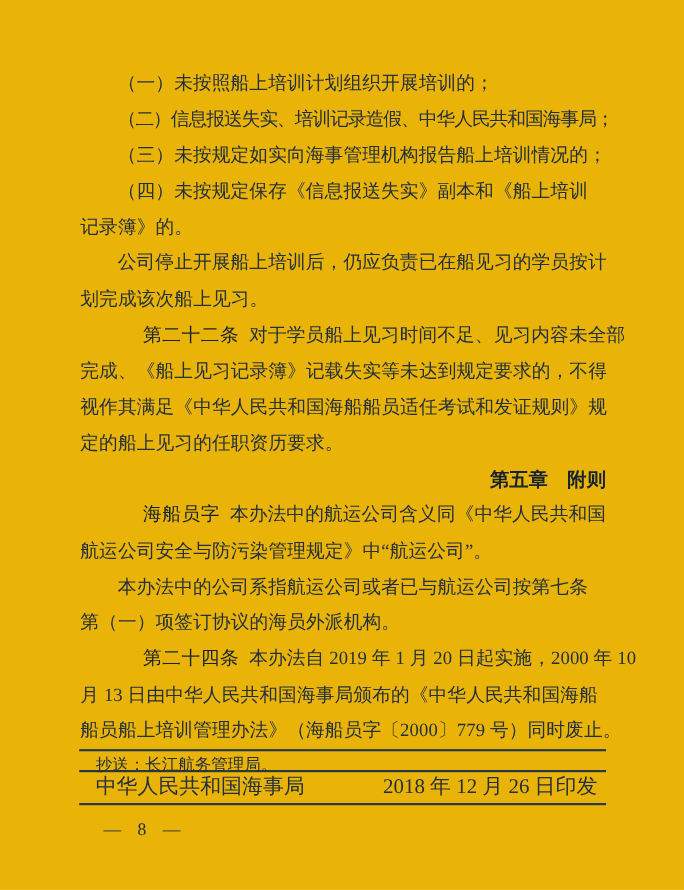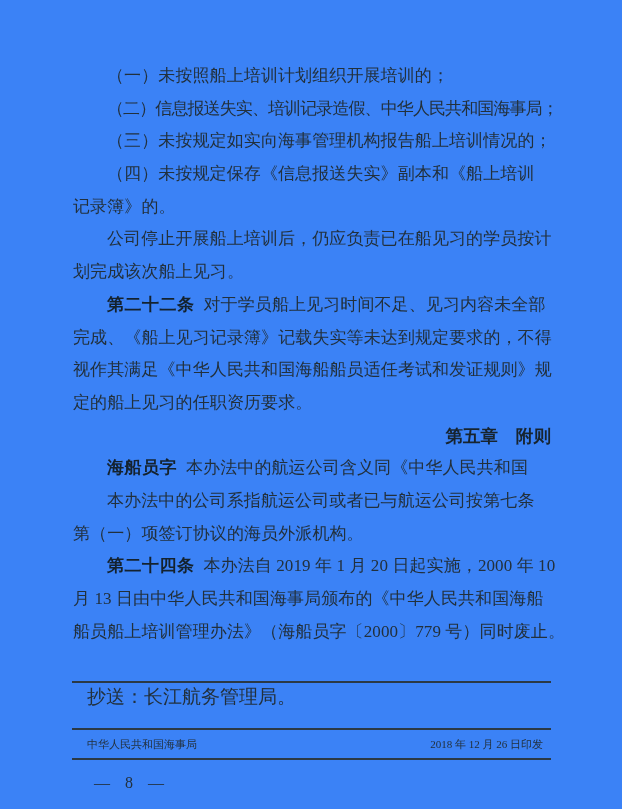--- a/index.html
+++ b/index.html
@@ -1,39 +1,39 @@
 <!DOCTYPE html>
 <html><head>
 <meta charset="utf-8">
 <style>
   html, body { margin:0; padding:0; background:#ffffff; }
   .page {
     position:relative;
     width:622px; height:809px;
-    background:#3b82f6;
+    background:#eab308;
     font-family:"Liberation Serif","DejaVu Serif",serif;
     color:#22303c;
     overflow:hidden;
   }
   .doc { position:absolute; left:73px; top:60px; width:478px; }
   .line {
     font-size:17px;
     height:32.7px; line-height:32.7px;
     white-space:nowrap;
     letter-spacing:0.1px;
   }
   .indent { padding-left:34px; }
   .center { text-align:right; padding-left:0; font-weight:bold; color:#17242f; font-size:17.5px; }
   .sq { letter-spacing:-0.9px; }
-  b.lead { font-weight:bold; color:#14222e; margin-right:9px; letter-spacing:0.5px; }
+  b.lead { font-weight:normal; color:#14222e; margin-right:9px; letter-spacing:0.5px;margin-left:23px; }
   .footer { position:absolute; left:72px; top:681px; width:479px; color:#22303c; }
   .rule { height:2px; background:#2b3945; }
-  .cc-row { height:45px; line-height:27px; font-size:19px; padding-left:15px; }
+  .cc-row { height:17px; line-height:27px; font-size:15px; padding-left:15px; }
   .issuer-row {
-    height:28px; line-height:28px; font-size:11px;
+    height:28px; line-height:28px; font-size:19px;
     display:flex; justify-content:space-between;
     padding-left:15px; padding-right:8px; box-sizing:border-box;
   }
   .pageno {
     margin-top:14px; margin-left:22px;
     font-size:16px; display:flex; gap:15px; align-items:center;
   }
 </style>
 </head>
 <body>
@@ -50,20 +50,21 @@
     <div class="line indent">
       <b class="lead">第二十二条</b><span>对于学员船上见习时间不足、见习内容未全部</span>
     </div>
     <div class="line">完成、《船上见习记录簿》记载失实等未达到规定要求的，不得</div>
     <div class="line">视作其满足《中华人民共和国海船船员适任考试和发证规则》规</div>
     <div class="line">定的船上见习的任职资历要求。</div>
     <div class="line center">第五章　附则</div>
     <div class="line indent">
       <b class="lead">海船员字</b><span>本办法中的航运公司含义同《中华人民共和国</span>
     </div>
+    <div class="line">航运公司安全与防污染管理规定》中“航运公司”。</div>
     <div class="line indent">本办法中的公司系指航运公司或者已与航运公司按第七条</div>
     <div class="line">第（一）项签订协议的海员外派机构。</div>
     <div class="line indent">
       <b class="lead">第二十四条</b><span>本办法自 2019 年 1 月 20 日起实施，2000 年 10</span>
     </div>
     <div class="line">月 13 日由中华人民共和国海事局颁布的《中华人民共和国海船</div>
     <div class="line">船员船上培训管理办法》（海船员字〔2000〕779 号）同时废止。</div>
   </div>
 
   <div class="footer">

